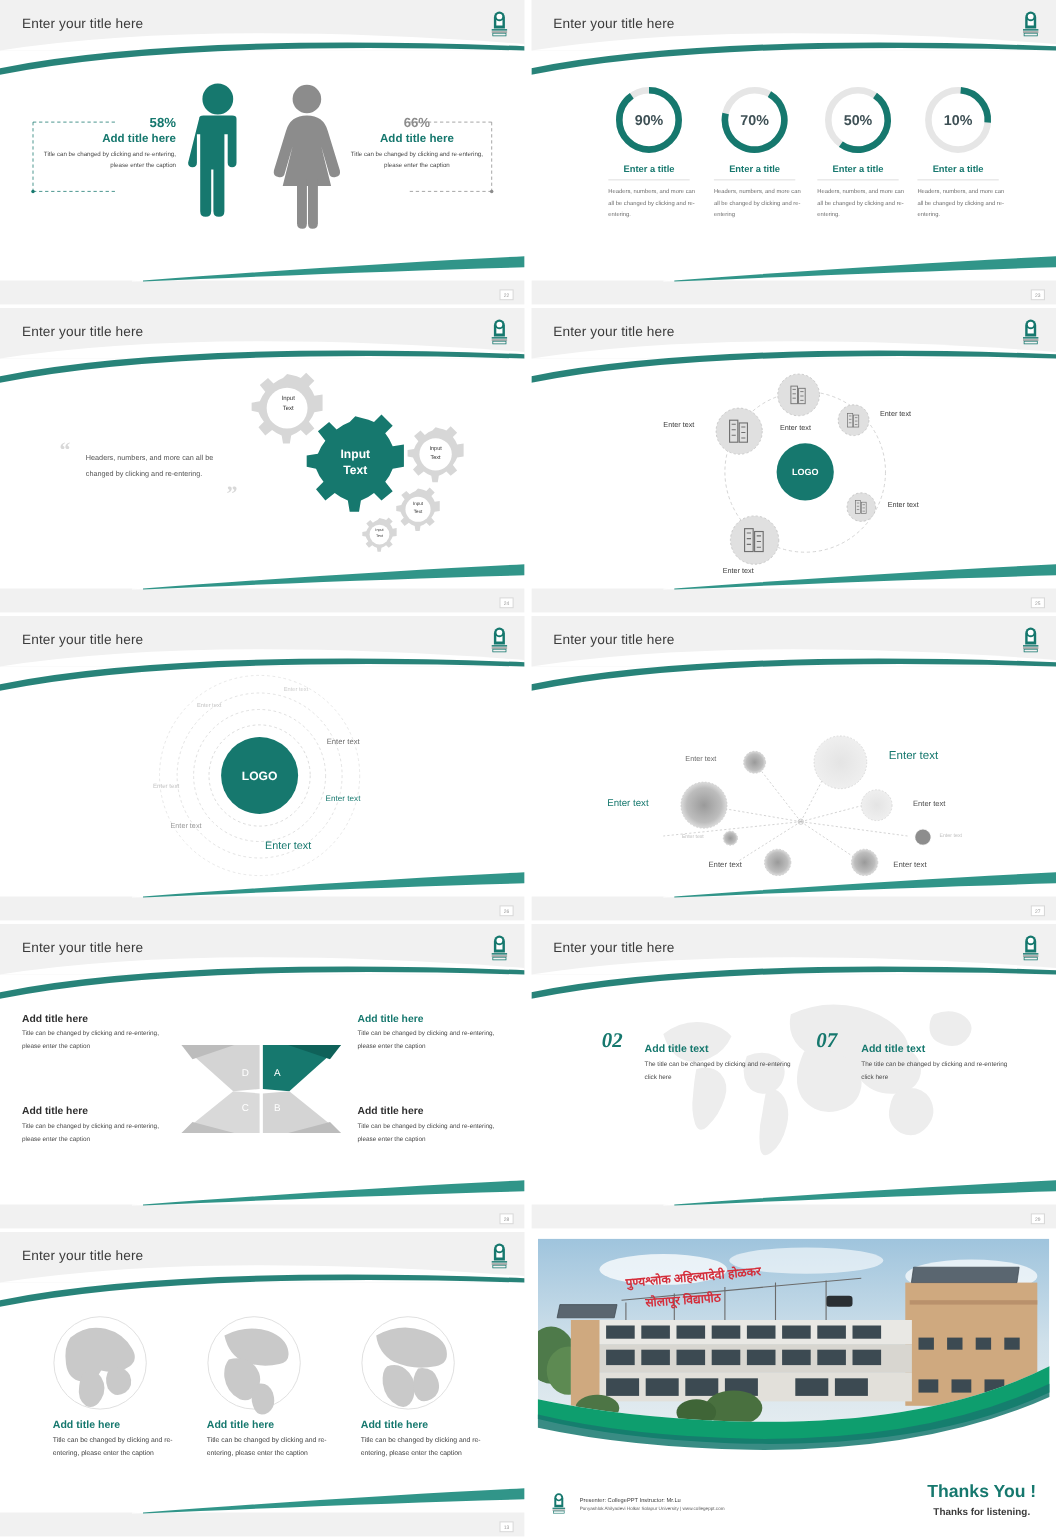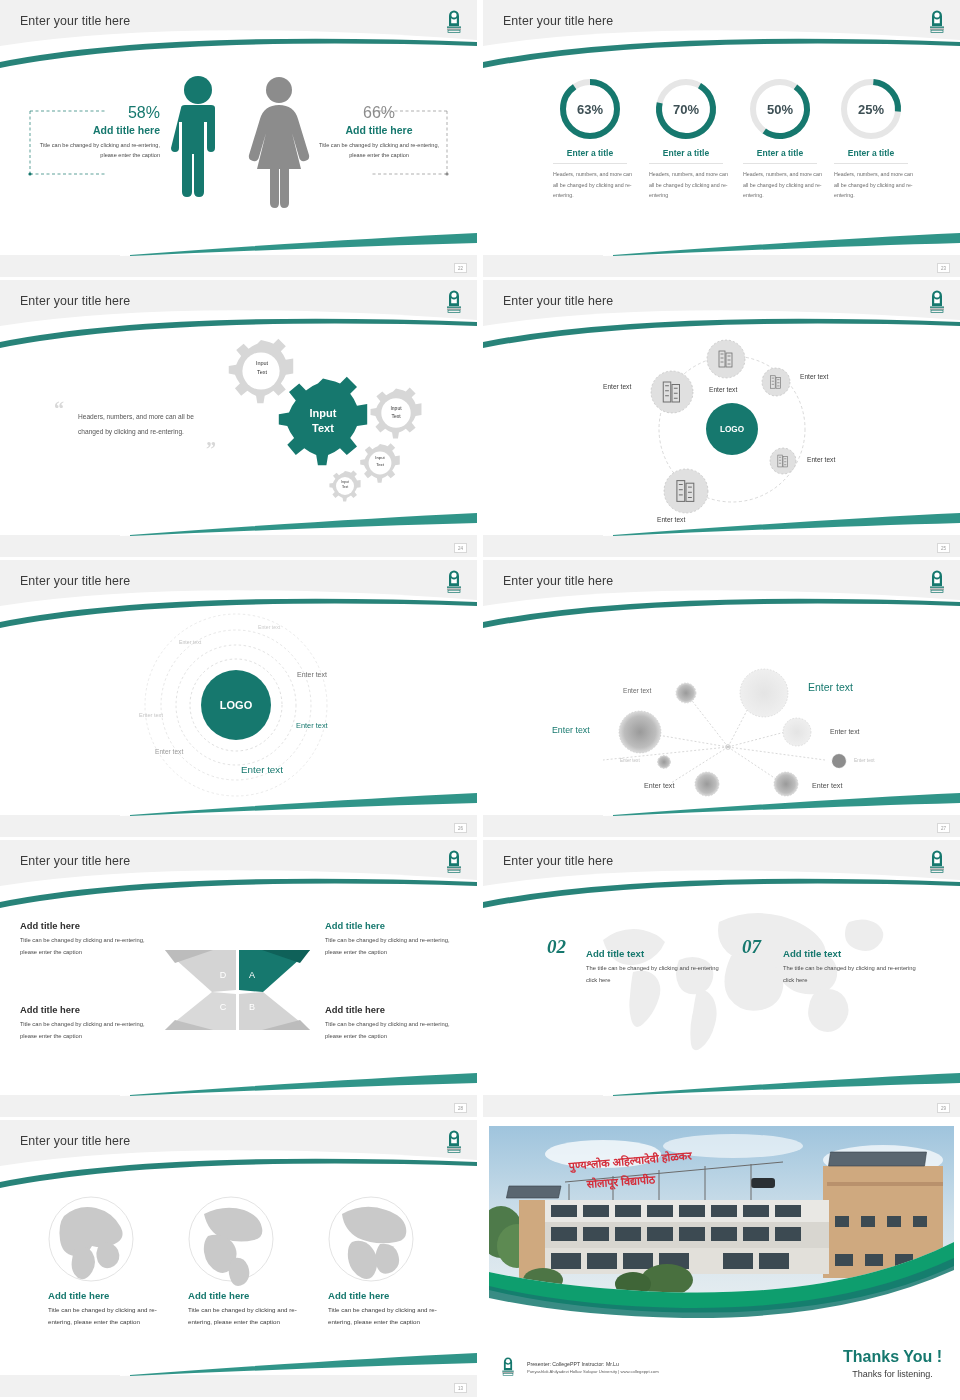--- a/index.html
+++ b/index.html
@@ -40,21 +40,21 @@
   .pagebadge {
     position: absolute; right: 10px; bottom: 4px;
     width: 13px; height: 10px; border: 1px solid #d8d8d8;
     background: #fff; font-size: 4.5px; color: #9a9a9a;
     display: flex; align-items: center; justify-content: center;
     font-family: "Liberation Sans", sans-serif;
   }
   .svgfull { position: absolute; left: 0; top: 0; }
 
   
-  .s1-num { font-size: 16px; font-weight: normal; }
+  .s1-num { font-size: 12px; font-weight: bold; }
   .s1-teal { color: #16786e; }
   .s1-gray { color: #8c8c8c; }
   .s1-h { font-size: 10.5px; font-weight: bold; color: #16786e; margin-top:2px;}
   .s1-p { font-size: 5.6px; color: #4a4a4a; line-height: 1.85; margin-top: 4px; }
   .blkL { position:absolute; left: 30px; top: 104px; width: 130px; text-align: right;}
   .blkR { position:absolute; left: 314px; top: 104px; width: 130px; text-align: center;}
 
   
   .donut-col { position: absolute; top: 76px; width: 96px; text-align: center; }
   .donut-pct {
@@ -82,21 +82,21 @@
   .bignum { font-size: 19px; font-weight:bold; font-style:italic; color:#16786e; font-family:"Liberation Serif", serif;}
   .num-h { font-size: 9.6px; font-weight:bold; color:#16786e;}
   .num-p { font-size: 5.8px; color:#4a4a4a; line-height:2.0; margin-top:4px;}
 
   
   .g-h { font-size: 9.6px; font-weight:bold; color:#16786e;}
   .g-p { font-size: 6.2px; color:#3c3c3c; line-height:1.95; margin-top:3px;}
 
   
   .thanks-big { font-size: 16px; font-weight: bold; color:#16786e;}
-  .thanks-sub { font-size: 9px; color:#3b3b3b; margin-top:3px;}
+  .thanks-sub { font-size: 9px; color:#3b3b3b; margin-top:3px;font-weight:bold;}
   .pres-l1 { font-size: 5.2px; color:#3b3b3b;}
   .pres-l2 { font-size: 4.2px; color:#5b5b5b; margin-top:2px;}
 </style>
 </head>
 <body>
 
 <div class="grid">
 
   <div class="slide">
     <div class="hdr"></div>
@@ -164,21 +164,21 @@
       <rect x="4" y="24.6" width="14" height="1" fill="#7d7d7d"></rect>
       <rect x="5" y="26.2" width="12" height="2.4" fill="none" stroke="#16786e" stroke-width=".7"></rect>
     </svg>
 
     <div class="donut-col" style="left:59px;">
       <div style="position:relative;width:66px;height:66px;margin:0 auto;">
         <svg width="66" height="66" viewBox="0 0 66 66">
           <circle cx="33" cy="33" r="27" fill="none" stroke="#e6e6e6" stroke-width="6"></circle>
           <circle cx="33" cy="33" r="27" fill="none" stroke="#16786e" stroke-width="6" stroke-dasharray="152.7 169.6" transform="rotate(-90 33 33)"></circle>
         </svg>
-        <div class="donut-pct">63%</div>
+        <div class="donut-pct">90%</div>
       </div>
       <div class="donut-title">Enter a title</div>
       <div class="donut-rule"></div>
       <div class="donut-body">Headers, numbers, and more can all be changed by clicking and re-entering.</div>
     </div>
 
     <div class="donut-col" style="left:155px;">
       <div style="position:relative;width:66px;height:66px;margin:0 auto;">
         <svg width="66" height="66" viewBox="0 0 66 66">
           <circle cx="33" cy="33" r="27" fill="none" stroke="#e6e6e6" stroke-width="6"></circle>
@@ -203,21 +203,21 @@
       <div class="donut-rule"></div>
       <div class="donut-body">Headers, numbers, and more can all be changed by clicking and re-entering.</div>
     </div>
 
     <div class="donut-col" style="left:340px;">
       <div style="position:relative;width:66px;height:66px;margin:0 auto;">
         <svg width="66" height="66" viewBox="0 0 66 66">
           <circle cx="33" cy="33" r="27" fill="none" stroke="#e6e6e6" stroke-width="6"></circle>
           <circle cx="33" cy="33" r="27" fill="none" stroke="#16786e" stroke-width="6" stroke-dasharray="42.4 169.6" transform="rotate(-85 33 33)"></circle>
         </svg>
-        <div class="donut-pct">25%</div>
+        <div class="donut-pct">10%</div>
       </div>
       <div class="donut-title">Enter a title</div>
       <div class="donut-rule"></div>
       <div class="donut-body">Headers, numbers, and more can all be changed by clicking and re-entering.</div>
     </div>
     <div class="pagebadge">23</div>
   </div>
 
   <div class="slide">
     <div class="hdr"></div>

